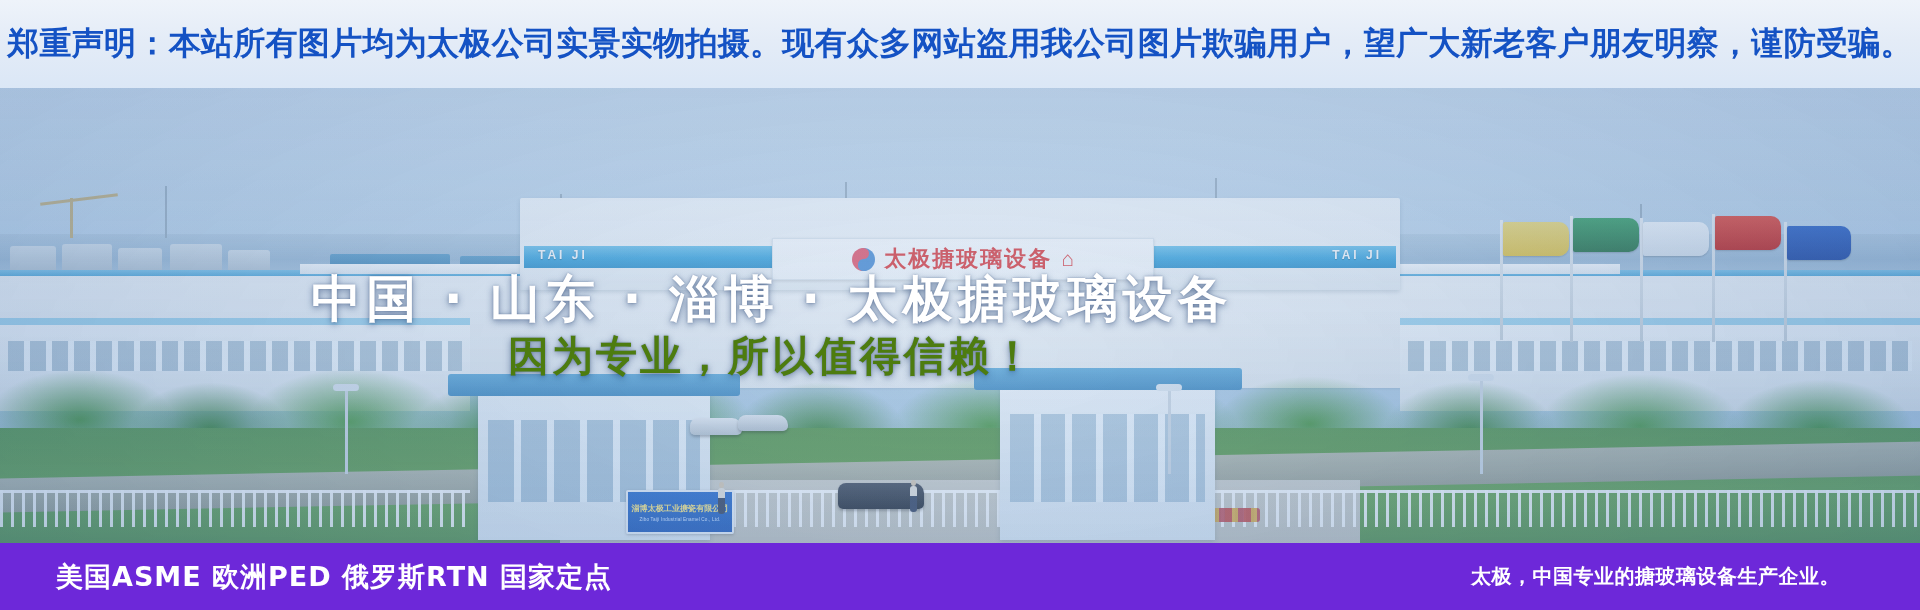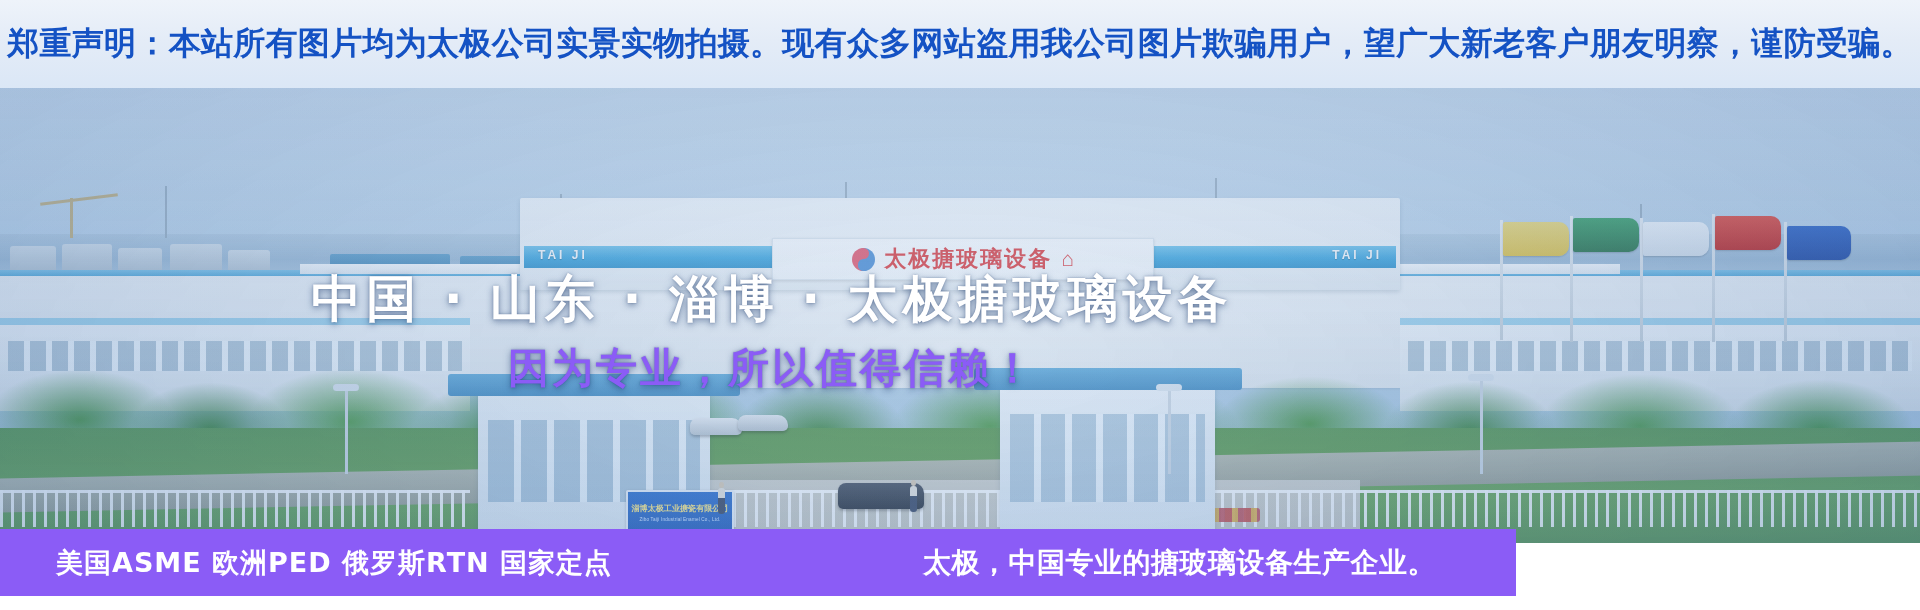--- a/index.html
+++ b/index.html
@@ -252,40 +252,39 @@
     position:absolute;left:0;top:270px;width:1544px;
     text-align:center;z-index:30;pointer-events:none;
   }
   .headline .h-line1{
     font-size:50px;font-weight:bold;color:#ffffff;letter-spacing:5px;
     font-family:"DejaVu Sans","Liberation Sans",sans-serif;
     text-shadow:0 2px 7px rgba(20,50,100,.55),0 0 2px rgba(20,50,100,.4);
     line-height:1.18;white-space:nowrap;
   }
   .headline .h-line2{
-    margin-top:12px;
-    font-size:41px;font-weight:bold;color:#8b5cf6;letter-spacing:3px;
+    font-size:41px;font-weight:bold;color:#4d7c0f;letter-spacing:3px;
     font-family:"DejaVu Sans","Liberation Sans",sans-serif;
     text-shadow:0 2px 7px rgba(20,50,100,.55),0 0 2px rgba(20,50,100,.4);
     white-space:nowrap;
   }
 
   
   .bottom-bar{
-    position:absolute;left:0;top:529px;width:1516px;height:67px;
-    background:#8b5cf6;z-index:45;
+    position:absolute;left:0;top:543px;width:1920px;height:67px;
+    background:#6d28d9;z-index:45;
   }
   .bb-left{
     position:absolute;left:56px;top:0;height:67px;display:flex;align-items:center;
     color:#ffffff;font-size:27px;font-weight:bold;letter-spacing:1px;white-space:nowrap;
     font-family:"DejaVu Sans","Liberation Sans",sans-serif;
   }
   .bb-right{
     position:absolute;right:80px;top:0;height:67px;display:flex;align-items:center;
-    color:#ffffff;font-size:28px;font-weight:bold;letter-spacing:.5px;white-space:nowrap;
+    color:#ffffff;font-size:20px;font-weight:bold;letter-spacing:.5px;white-space:nowrap;
     font-family:"DejaVu Sans","Liberation Sans",sans-serif;
   }
 </style>
 </head>
 <body>
 
 <div class="banner">
 
   <div class="notice-strip">
     <div class="notice-text">郑重声明：本站所有图片均为太极公司实景实物拍摄。现有众多网站盗用我公司图片欺骗用户，望广大新老客户朋友明察，谨防受骗。</div>

